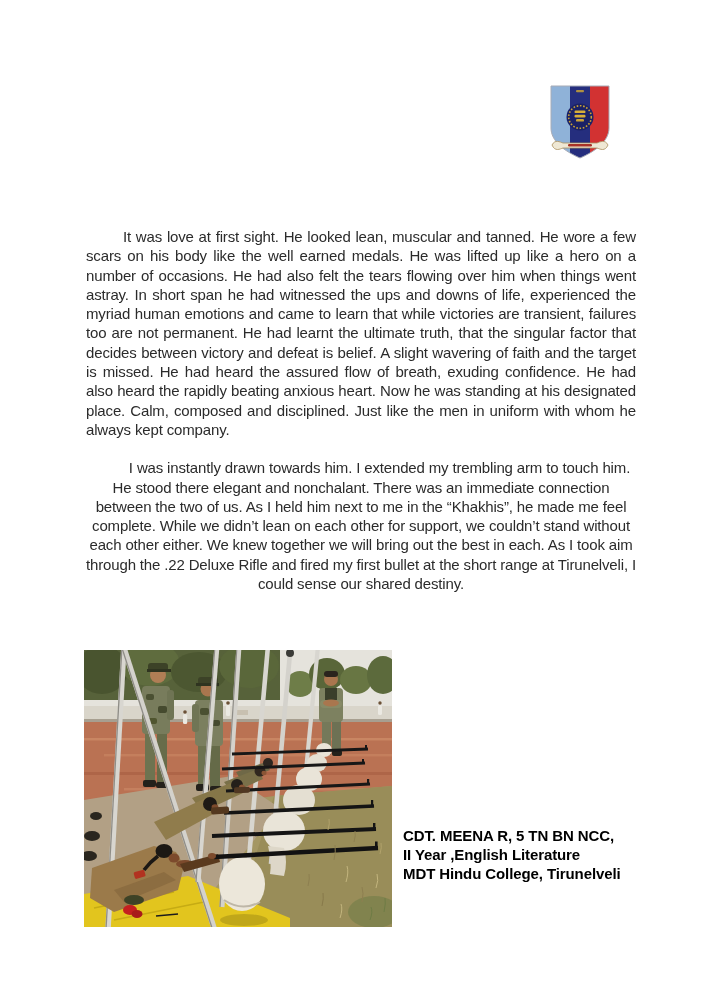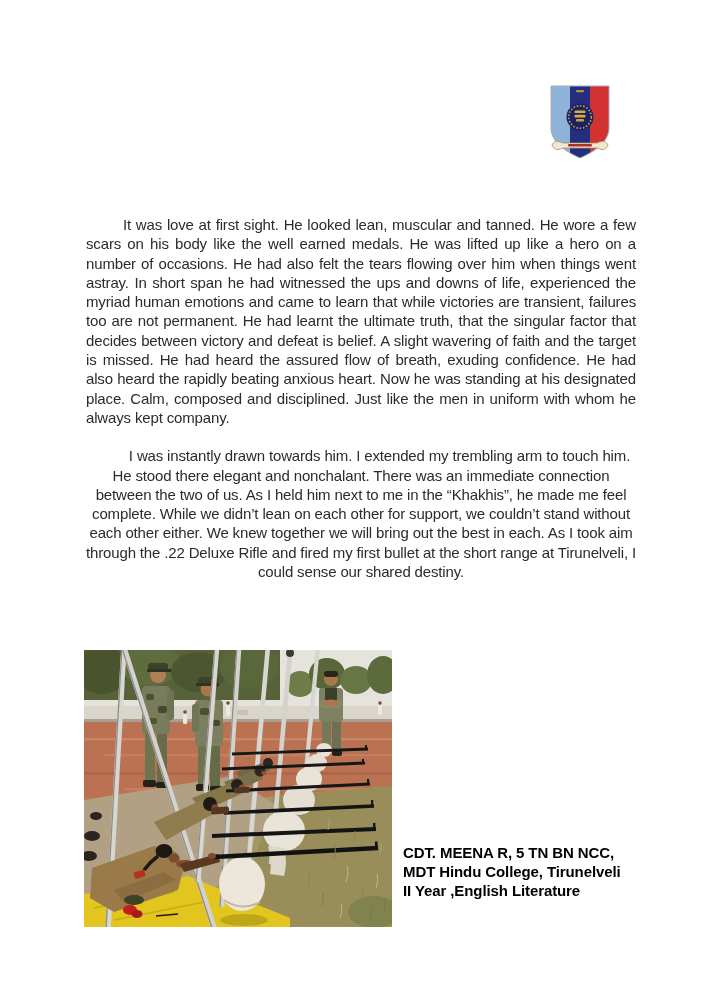--- a/index.html
+++ b/index.html
@@ -13,30 +13,30 @@
     display:inline-block;font-size:21px;font-weight:bold;color:#141414;letter-spacing:.3px;
     border-bottom:2.5px solid #141414;padding:0 3px 1px 3px;
   }
   .subtitle{font-size:18px;color:#1c1c1c;margin-top:4px;}
   
   .logo{position:absolute;left:548px;top:84px;width:64px;height:78px;}
   .logo svg{display:block;width:100%;height:100%;}
   
   .story{position:absolute;left:86px;top:215px;width:550px;}
   .para{
-    margin:0 0 19px 0;font-size:15px;line-height:19.3px;color:#2b2b2b;
+    margin:12px 0 19px 0;font-size:15px;line-height:19.3px;color:#2b2b2b;
     letter-spacing:-0.15px;text-indent:37px;text-align:justify;
   }
   .para.left{text-align:center;}
   
   .photo{position:absolute;left:84px;top:650px;width:308px;height:277px;margin:0;}
   .photo svg{display:block;width:100%;height:100%;}
   
   .credits{
-    position:absolute;left:403px;top:843px;font-size:15px;font-weight:bold;
+    position:absolute;left:403px;top:826px;font-size:15px;font-weight:bold;
     line-height:19px;color:#000;letter-spacing:-0.1px;white-space:nowrap;
   }
 </style>
 </head>
 <body>
 
 <div class="page">
 
 
   <div class="logo">
@@ -254,17 +254,17 @@
         <path d="M286 270 q3 -8 1 -13" stroke="#6e7c45"></path>
         <path d="M244 180 q2 -7 1 -11" stroke="#b1a26b"></path>
         <path d="M270 192 q2 -7 1 -11" stroke="#8d7f50"></path>
         <path d="M296 204 q2 -7 1 -11" stroke="#b1a26b"></path>
       </g>
     </svg>
   </figure>
 
   <div class="credits">
     <div>CDT. MEENA R, 5 TN BN NCC,</div>
+    <div>II Year ,English Literature</div>
     <div>MDT Hindu College, Tirunelveli</div>
-    <div>II Year ,English Literature</div>
   </div>
 
 </div>
 
 </body></html>

